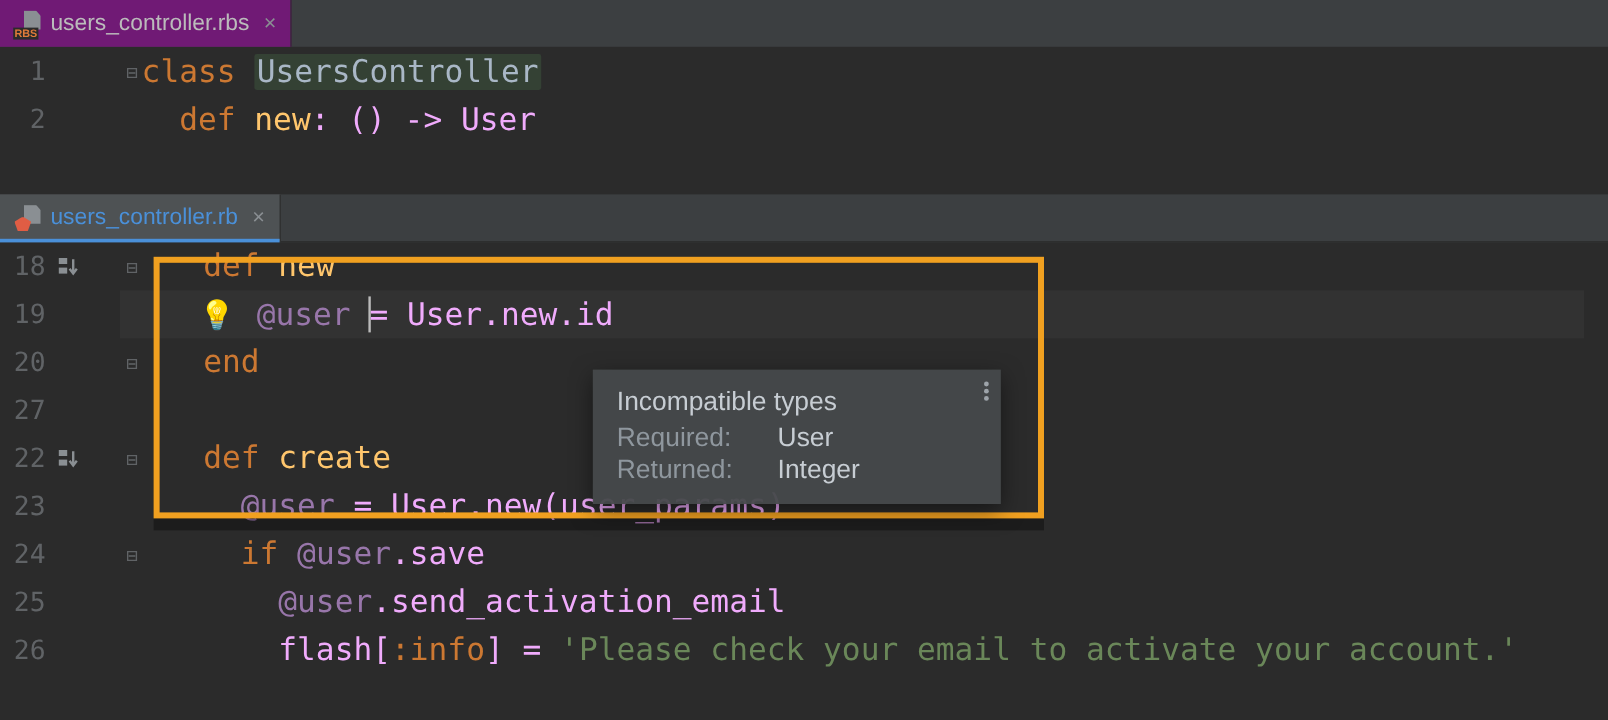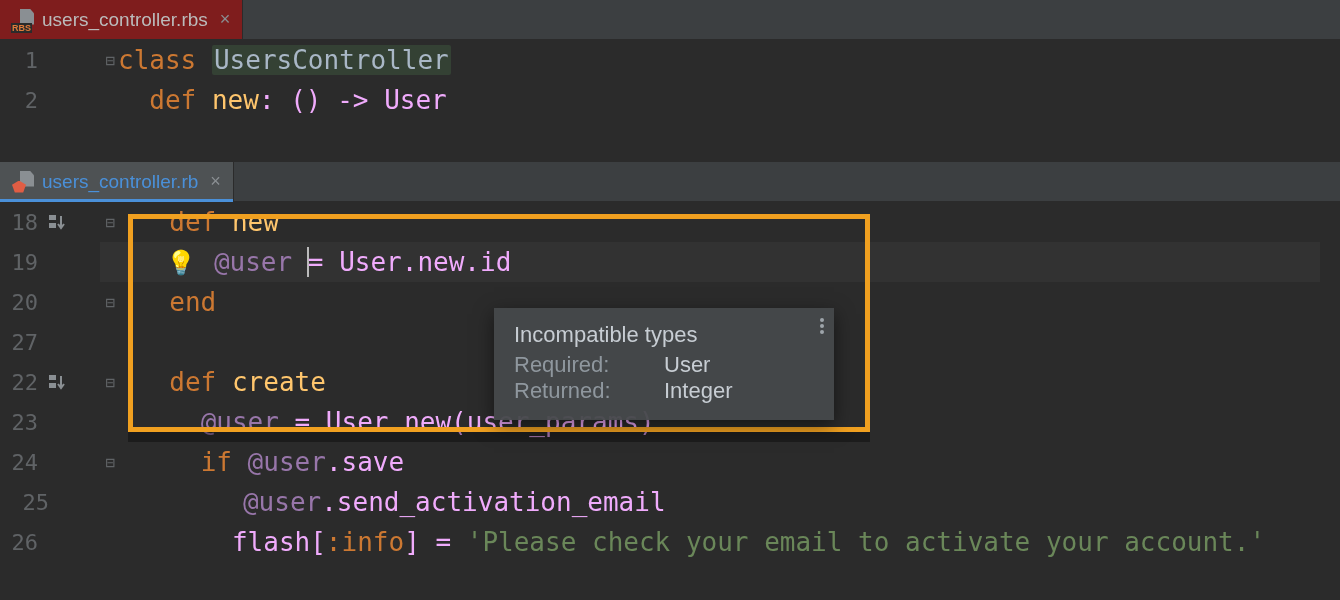--- a/index.html
+++ b/index.html
@@ -20,21 +20,21 @@
     border-bottom: 1px solid #2b2b2b;
   }
   .tab {
     display: flex;
     align-items: center;
     gap: 8px;
     padding: 0 12px;
     font-family: -apple-system, "Segoe UI", sans-serif;
     font-size: 19px;
     color: #bbbbbb;
-    background: #7f1d1d;
+    background: #701a75;
     border-right: 1px solid #2b2b2b;
     position: relative;
   }
   .tab.active-rb {
     background: #4e5254;
     color: #4a90d9;
   }
   .tab.active-rb::after {
     content: "";
     position: absolute;
@@ -184,21 +184,21 @@
     color: #c7cdd3;
     font-family: -apple-system, "Segoe UI", sans-serif;
     font-size: 22px;
     padding: 14px 20px 16px 20px;
     border-radius: 0;
     box-shadow: 0 6px 18px rgba(0,0,0,0.5);
     z-index: 40;
     min-width: 340px;
   }
   .tooltip .tt-title { color: #c7cdd3; margin-bottom: 4px; }
-  .tooltip .tt-row { display: flex; gap: 30px; color: #8f979e; }
+  .tooltip .tt-row { display: flex; gap: 14px; color: #8f979e; }
   .tooltip .tt-row .tt-label { width: 120px; }
   .tooltip .tt-row .tt-val { color: #c7cdd3; }
   .tooltip .tt-menu {
     position: absolute;
     right: 10px; top: 10px;
     color: #9ea4aa;
     font-size: 20px;
     line-height: 6px;
     letter-spacing: 0;
     display: flex;
@@ -265,16 +265,16 @@
       <div class="line" style="position: relative; z-index: 10;"><div class="gutter-num">19</div><div class="gutter-icons"></div><div class="fold-col"></div><div class="code" style="padding-left: 20px;"><span class="bulb" style="margin-left: 28px; margin-right: 18px;">💡</span><span class="ivar">@user</span><span> </span><span class="caret"></span><span class="op">= User.new.id</span></div></div>
       <div class="line" style="position: relative; z-index: 10;"><div class="gutter-num">20</div><div class="gutter-icons"></div><div class="fold-col">⊟</div><div class="code" style="padding-left: 20px;"><span>  </span><span class="kw">end</span></div></div>
       <div class="line" style="position: relative; z-index: 10;"><div class="gutter-num">27</div><div class="gutter-icons"></div><div class="fold-col"></div><div class="code" style="padding-left: 20px;"></div></div>
       <div class="line" style="position: relative; z-index: 10;"><div class="gutter-num">22</div><div class="gutter-icons"><span class="nav-mark"><svg viewBox="0 0 20 18">
               <rect x="1" y="2" width="7" height="5" fill="#8a8f93"></rect>
               <rect x="1" y="10" width="7" height="5" fill="#8a8f93"></rect>
               <path d="M13 3 L13 15 M10 11 L13 15 L16 11" stroke="#8a8f93" stroke-width="2" fill="none"></path>
             </svg></span></div><div class="fold-col">⊟</div><div class="code" style="padding-left: 20px;"><span>  </span><span class="kw">def </span><span class="mname">create</span></div></div>
       <div class="line" style="position: relative; z-index: 10;"><div class="gutter-num">23</div><div class="gutter-icons"></div><div class="fold-col"></div><div class="code" style="padding-left: 20px;"><span>    </span><span class="ivar">@user</span><span class="op"> = User.new(user_params)</span></div></div>
       <div class="line" style="position: relative; z-index: 10;"><div class="gutter-num">24</div><div class="gutter-icons"></div><div class="fold-col">⊟</div><div class="code" style="padding-left: 20px;"><span>    </span><span class="kw">if </span><span class="ivar">@user</span><span class="op">.save</span></div></div>
-      <div class="line" style="position: relative; z-index: 10; margin-left: 11px;"><div class="gutter-num">25</div><div class="gutter-icons"></div><div class="fold-col"></div><div class="code" style="padding-left: 20px;"><span>      </span><span class="ivar">@user</span><span class="op">.send_activation_email</span></div></div>
+      <div class="line" style="position: relative; z-index: 10;"><div class="gutter-num">25</div><div class="gutter-icons"></div><div class="fold-col"></div><div class="code" style="padding-left: 20px;"><span>      </span><span class="ivar">@user</span><span class="op">.send_activation_email</span></div></div>
       <div class="line" style="position: relative; z-index: 10;"><div class="gutter-num">26</div><div class="gutter-icons"></div><div class="fold-col"></div><div class="code" style="padding-left: 20px;"><span class="op">      flash[</span><span class="kw">:info</span><span class="op">] = </span><span class="str">'Please check your email to activate your account.'</span></div></div>
     </div>
 </div>
 
 </body></html>

